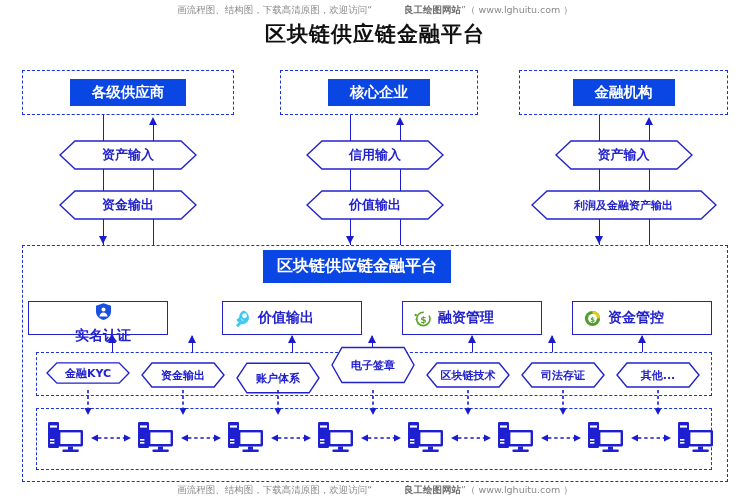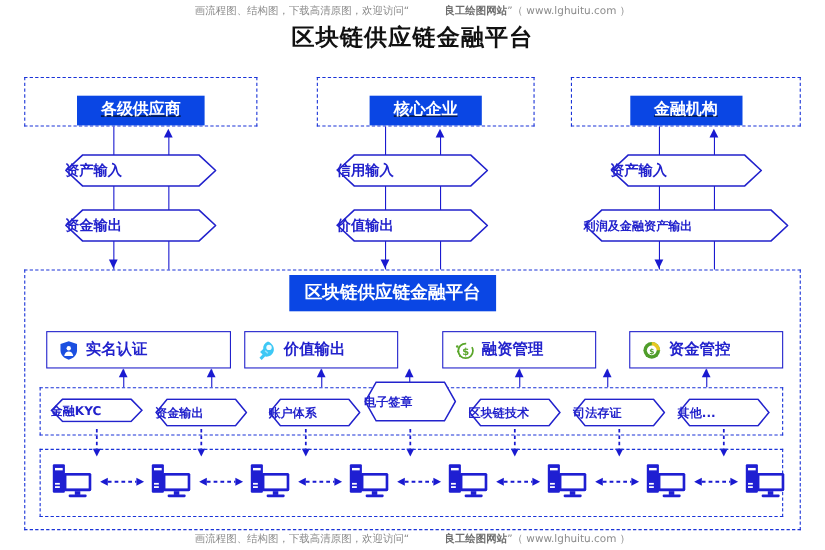--- a/index.html
+++ b/index.html
@@ -35,42 +35,41 @@
     letter-spacing: 1px;
   }
 
   
   .entity-group {
     position: absolute;
     border: 1.6px dashed #1a33d8;
     box-sizing: border-box;
     height: 45px;
     display: flex;
-    align-items: flex-end;
+    align-items: center;
     justify-content: center;
-    text-decoration: underline;
   }
   .entity-chip {
     background: #0a46e4;
     color: #ffffff;
     font-size: 14.5px;
     font-weight: bold;
     padding: 5px 22px;
     white-space: nowrap;
     line-height: 1.2;
   }
 
   
   .hexnode {
     position: absolute;
     box-sizing: border-box;
     height: 30px;
     display: flex;
     align-items: center;
-    justify-content: flex-start;
+    justify-content: center;
   }
   .hexnode svg { position: absolute; inset: 0; width: 100%; height: 100%; }
   .hexnode span {
     position: relative;
     font-size: 13px;
     font-weight: bold;
     color: #2222cc;
     white-space: nowrap;
     z-index: 2;
   }
@@ -184,21 +183,21 @@
         <polygon points="16,1 122,1 137,15 122,29 16,29 1,15" fill="#ffffff" stroke="#2222cc" stroke-width="1.4" vector-effect="non-scaling-stroke"></polygon>
       </svg>
       <span>资产输入</span>
     </div>
     <div class="hexnode" style="left: 59px; top: 190px; width: 138px;">
       <svg viewBox="0 0 138 30" preserveAspectRatio="none">
         <polygon points="16,1 122,1 137,15 122,29 16,29 1,15" fill="#ffffff" stroke="#2222cc" stroke-width="1.4" vector-effect="non-scaling-stroke"></polygon>
       </svg>
       <span>资金输出</span>
     </div>
-    <div class="entity-group" style="left: 288px; top: 70px; width: 198px;">
+    <div class="entity-group" style="left: 280px; top: 70px; width: 198px;">
       <div class="entity-chip">核心企业</div>
     </div>
     <div class="vline" style="left: 350px; top: 115px; height: 130px;"></div>
     <div class="arrowhead arrow-down" style="left: 346px; top: 236px;"></div>
     <div class="vline" style="left: 400px; top: 124px; height: 121px;"></div>
     <div class="arrowhead arrow-up" style="left: 396px; top: 117px;"></div>
     <div class="hexnode" style="left: 306px; top: 140px; width: 138px;">
       <svg viewBox="0 0 138 30" preserveAspectRatio="none">
         <polygon points="16,1 122,1 137,15 122,29 16,29 1,15" fill="#ffffff" stroke="#2222cc" stroke-width="1.4" vector-effect="non-scaling-stroke"></polygon>
       </svg>
@@ -227,21 +226,21 @@
       <svg viewBox="0 0 186 30" preserveAspectRatio="none">
         <polygon points="16,1 170,1 185,15 170,29 16,29 1,15" fill="#ffffff" stroke="#2222cc" stroke-width="1.4" vector-effect="non-scaling-stroke"></polygon>
       </svg>
       <span>利润及金融资产输出</span>
     </div>
   </div>
 
 <div id="platform-box"></div>
 <div id="platform-title">区块链供应链金融平台</div>
 <div id="services-layer">
-    <div class="service-box" style="left: 42px; width: 168px;">
+    <div class="service-box" style="left: 28px; width: 140px; flex-direction: column;">
       <svg viewBox="0 0 24 24" class="svc-icon">
         <path d="M12 1.5 L21.5 4.8 V12 C21.5 17.6 17.3 21.4 12 22.8 C6.7 21.4 2.5 17.6 2.5 12 V4.8 Z" fill="#1b4fe0"></path>
         <circle cx="12" cy="9.6" r="2.5" fill="#ffffff"></circle>
         <path d="M6.8 18.4 C7.4 14.6 9.5 13.2 12 13.2 C14.5 13.2 16.6 14.6 17.2 18.4 Z" fill="#ffffff"></path>
       </svg>
       <span class="label">实名认证</span>
     </div>
     <div class="vline" style="left: 112px; top: 336px; height: 16px;"></div>
     <div class="arrowhead arrow-up" style="left: 108px; top: 335px;"></div>
     <div class="service-box" style="left: 222px; width: 140px;">
@@ -300,21 +299,21 @@
     <div class="hexnode small" style="left: 141px; top: 362px; width: 84px; height: 26px;">
       <svg viewBox="0 0 84 26" preserveAspectRatio="none">
         <polygon points="10.92,1 73.08,1 83,13 73.08,25 10.92,25 1,13" fill="#ffffff" stroke="#2222cc" stroke-width="1.4" vector-effect="non-scaling-stroke"></polygon>
       </svg>
       <span>资金输出</span>
     </div>
     <div class="dashdown" style="left: 177px; top: 390px; height: 26px;"><svg viewBox="0 0 12 26" width="12" height="26">
         <line x1="6" y1="0" x2="6" y2="18" stroke="#1a1ad0" stroke-width="1.6" stroke-dasharray="3.2 2.6"></line>
         <polygon points="6,25 2.4,18 9.6,18" fill="#1a1ad0"></polygon>
       </svg></div>
-    <div class="hexnode small" style="left: 244px; top: 362px; width: 84px; height: 26px;">
+    <div class="hexnode small" style="left: 236px; top: 362px; width: 84px; height: 32px;">
       <svg viewBox="0 0 84 26" preserveAspectRatio="none">
         <polygon points="10.92,1 73.08,1 83,13 73.08,25 10.92,25 1,13" fill="#ffffff" stroke="#2222cc" stroke-width="1.4" vector-effect="non-scaling-stroke"></polygon>
       </svg>
       <span>账户体系</span>
     </div>
     <div class="dashdown" style="left: 272px; top: 390px; height: 26px;"><svg viewBox="0 0 12 26" width="12" height="26">
         <line x1="6" y1="0" x2="6" y2="18" stroke="#1a1ad0" stroke-width="1.6" stroke-dasharray="3.2 2.6"></line>
         <polygon points="6,25 2.4,18 9.6,18" fill="#1a1ad0"></polygon>
       </svg></div>
     <div class="hexnode small" style="left: 331px; top: 346px; width: 84px; height: 38px; font-family: Liberation Serif, serif;">

